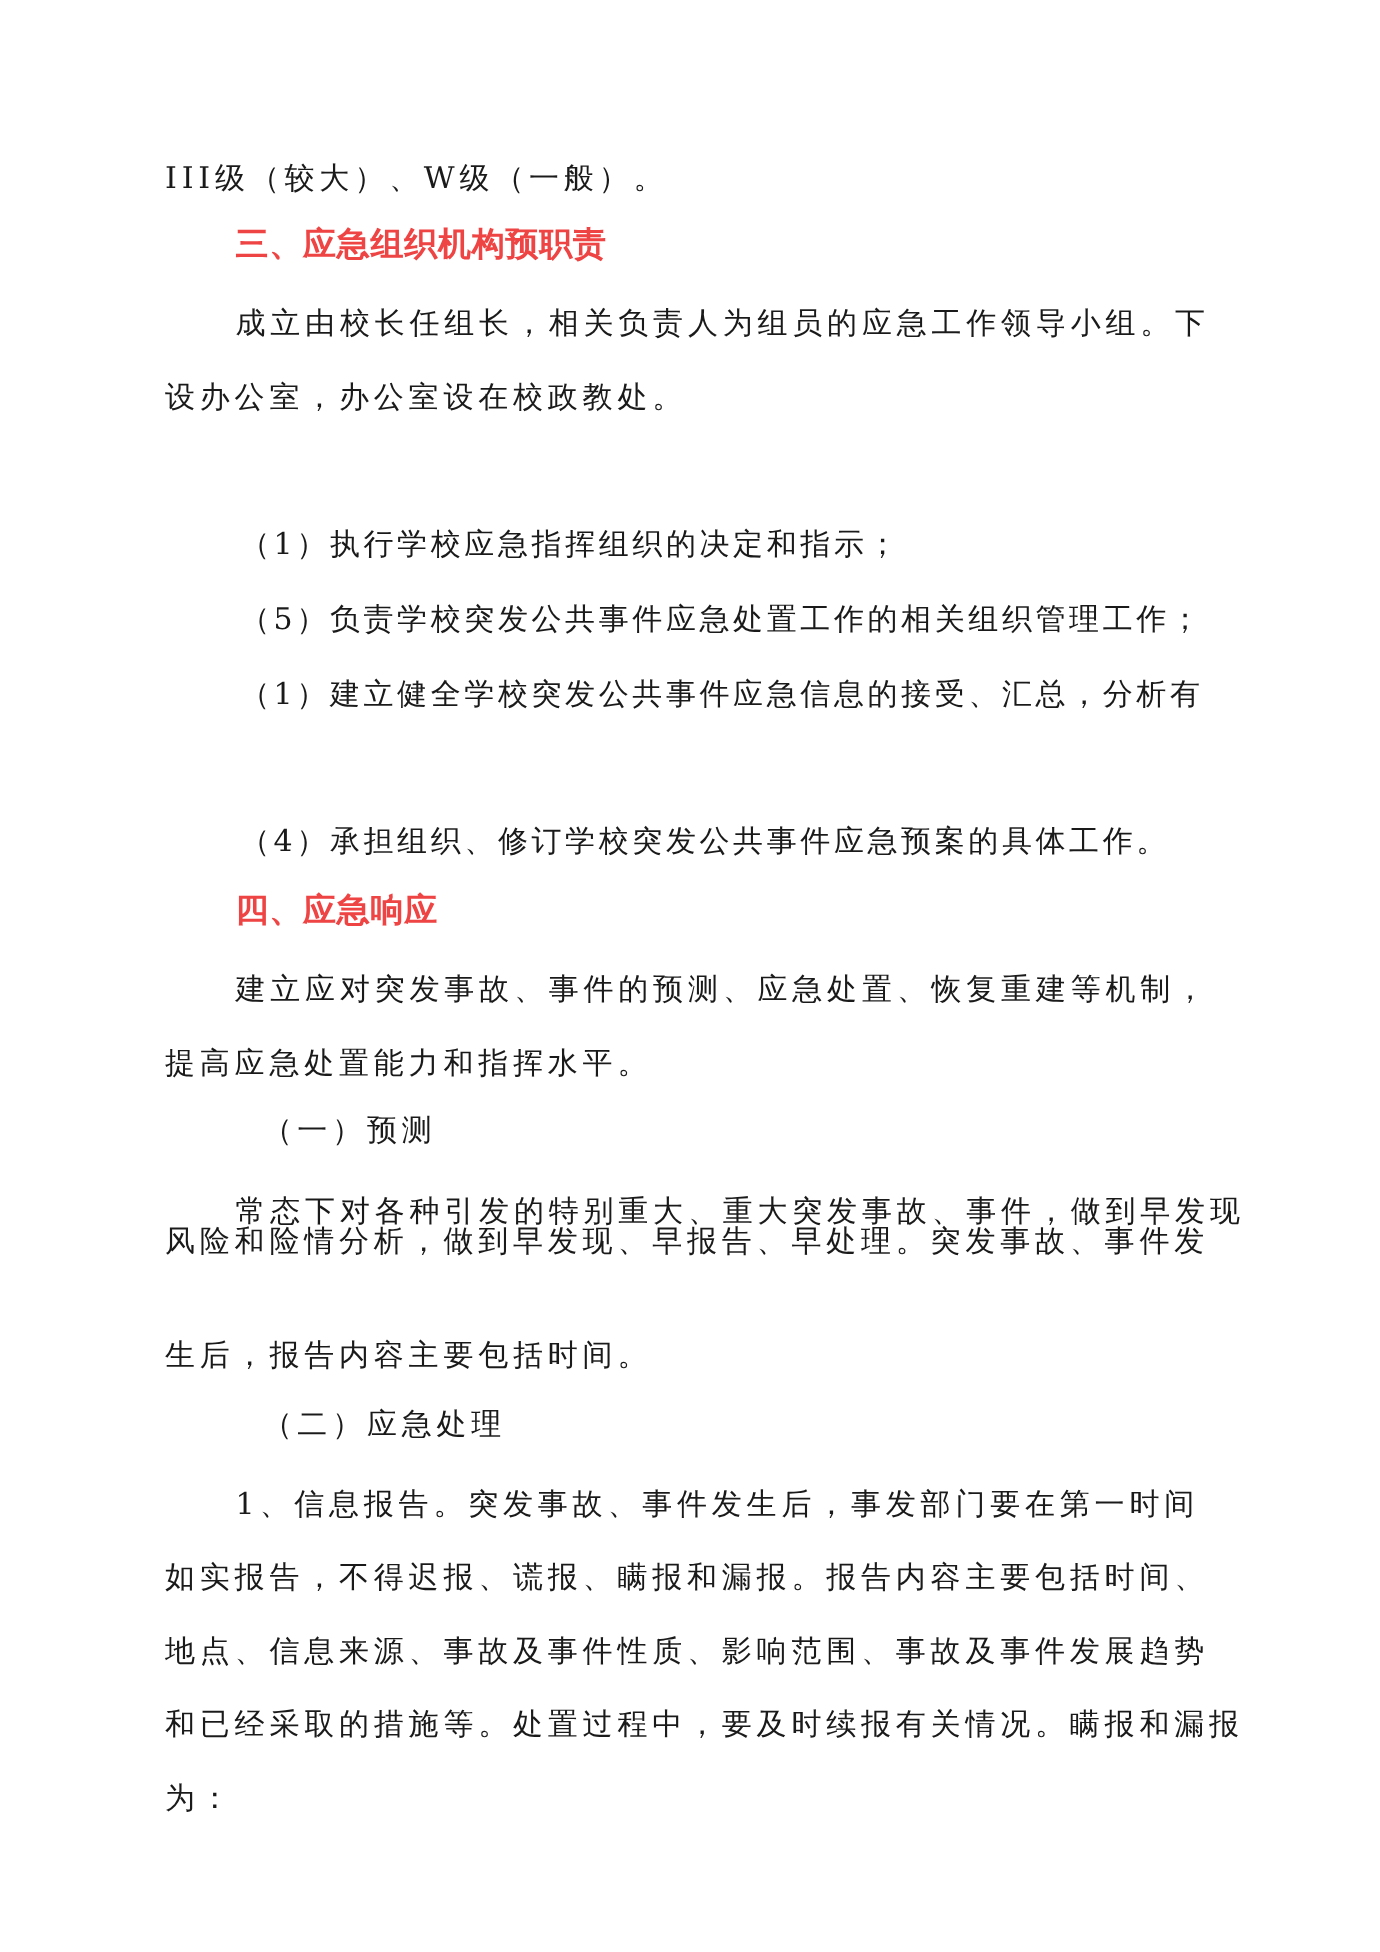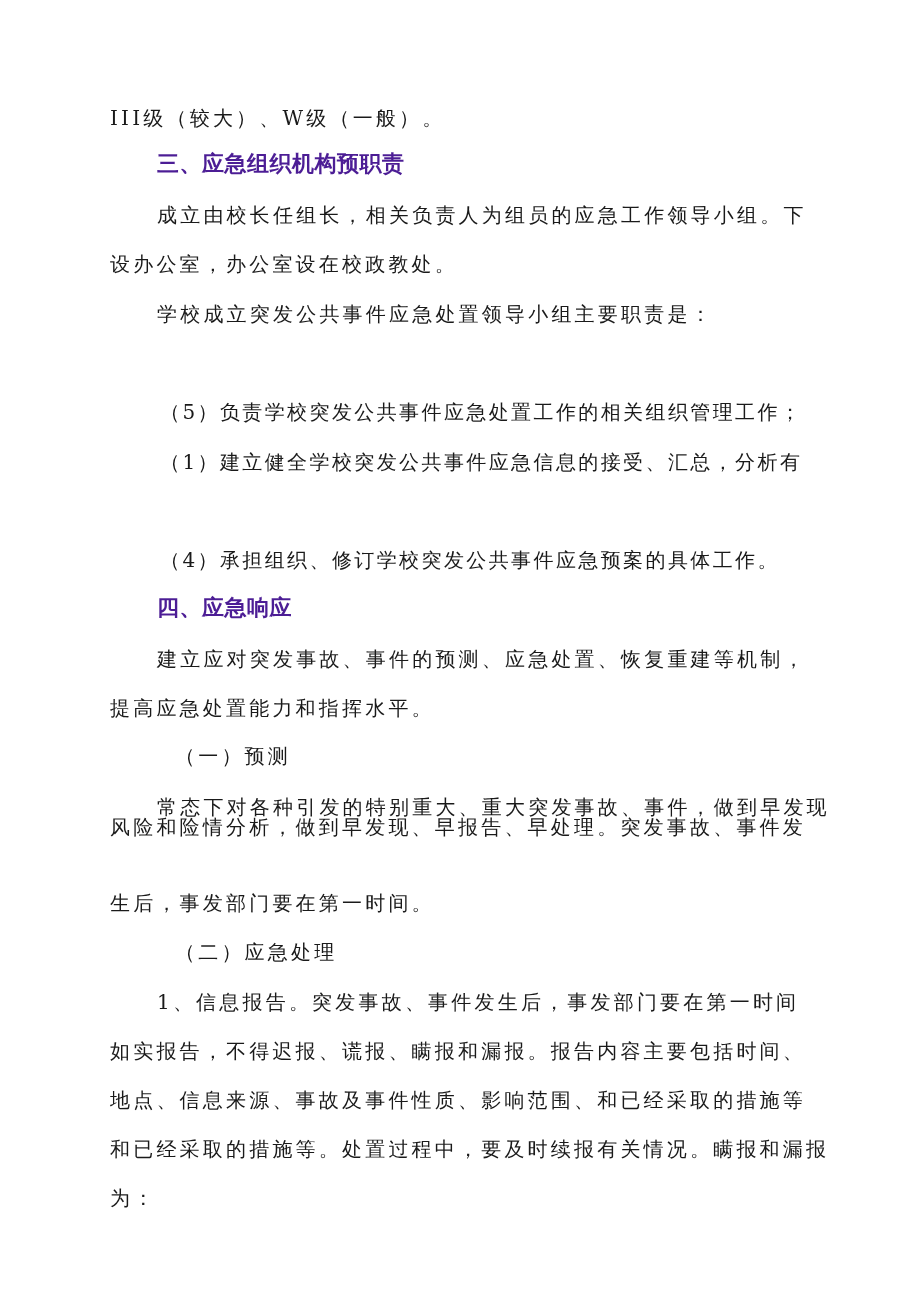--- a/index.html
+++ b/index.html
@@ -1,42 +1,42 @@
 <!DOCTYPE html>
 <html><head>
 <meta charset="utf-8">
 <style>
   html, body { margin: 0; padding: 0; background: #ffffff; }
   body { width: 920px; height: 1301px; position: relative; overflow: hidden;
          font-family: "DejaVu Serif", "Liberation Serif", serif; color: #1a1a1a; }
   .page { position: absolute; left: 0; top: 0; width: 920px; height: 1301px; background: #fff; }
   .line { position: absolute; left: 110px; font-size: 20px; letter-spacing: 3.2px; white-space: nowrap; line-height: 24px; }
-  .heading { font-family: "DejaVu Sans", "Liberation Sans", sans-serif; font-weight: bold; font-size: 22px; letter-spacing: 0.5px; color: #4c1d95; }
+  .heading { font-family: "DejaVu Sans", "Liberation Sans", sans-serif; font-weight: bold; font-size: 22px; letter-spacing: 0.5px; color: #ef4444; }
   .indent { left: 157px; }
-  .subindent { left: 175px; }
+  .subindent { left: 175px; font-family: Liberation Mono, monospace; }
   .item { left: 160px; letter-spacing: 2.4px; }
 </style>
 </head>
 <body>
 
 <div class="page">
   <div class="line" style="top:106px">III级（较大）、W级（一般）。</div>
   <div class="line heading indent" style="top:152px">三、应急组织机构预职责</div>
   <div class="line indent" style="top:203px">成立由校长任组长，相关负责人为组员的应急工作领导小组。下</div>
   <div class="line" style="top:252px">设办公室，办公室设在校政教处。</div>
-  <div class="line indent" style="top:302px">学校成立突发公共事件应急处置领导小组主要职责是：</div>
+  <div class="line item" style="top:350px">（1）执行学校应急指挥组织的决定和指示；</div>
   <div class="line item" style="top:400px">（5）负责学校突发公共事件应急处置工作的相关组织管理工作；</div>
   <div class="line item" style="top:450px">（1）建立健全学校突发公共事件应急信息的接受、汇总，分析有</div>
   <div class="line item" style="top:548px">（4）承担组织、修订学校突发公共事件应急预案的具体工作。</div>
   <div class="line heading indent" style="top:596px">四、应急响应</div>
   <div class="line indent" style="top:647px">建立应对突发事故、事件的预测、应急处置、恢复重建等机制，</div>
   <div class="line" style="top:696px">提高应急处置能力和指挥水平。</div>
   <div class="line subindent" style="top:744px">（一）预测</div>
   <div class="line indent" style="top:795px">常态下对各种引发的特别重大、重大突发事故、事件，做到早发现</div>
   <div class="line" style="top:815px">风险和险情分析，做到早发现、早报告、早处理。突发事故、事件发</div>
-  <div class="line" style="top:891px">生后，事发部门要在第一时间。</div>
+  <div class="line" style="top:891px">生后，报告内容主要包括时间。</div>
   <div class="line subindent" style="top:940px">（二）应急处理</div>
   <div class="line indent" style="top:990px">1、信息报告。突发事故、事件发生后，事发部门要在第一时间</div>
   <div class="line" style="top:1039px">如实报告，不得迟报、谎报、瞒报和漏报。报告内容主要包括时间、</div>
-  <div class="line" style="top:1088px">地点、信息来源、事故及事件性质、影响范围、和已经采取的措施等</div>
+  <div class="line" style="top:1088px">地点、信息来源、事故及事件性质、影响范围、事故及事件发展趋势</div>
   <div class="line" style="top:1137px">和已经采取的措施等。处置过程中，要及时续报有关情况。瞒报和漏报</div>
   <div class="line" style="top:1186px">为：</div>
 </div>
 
 </body></html>

